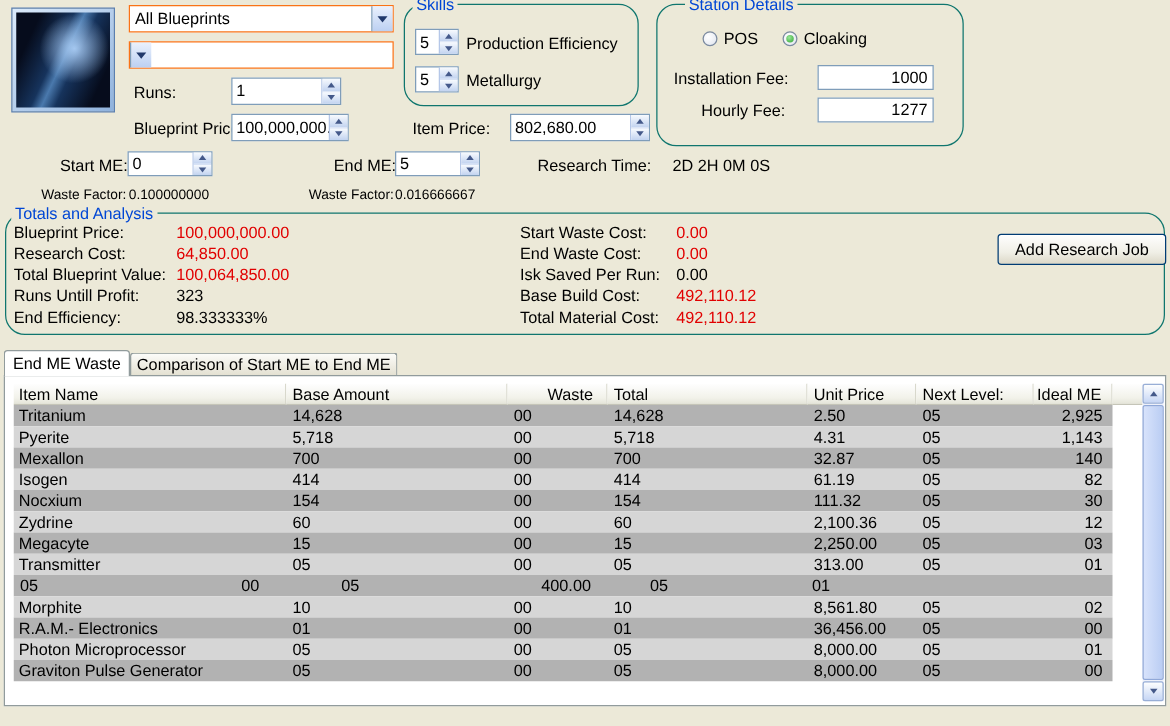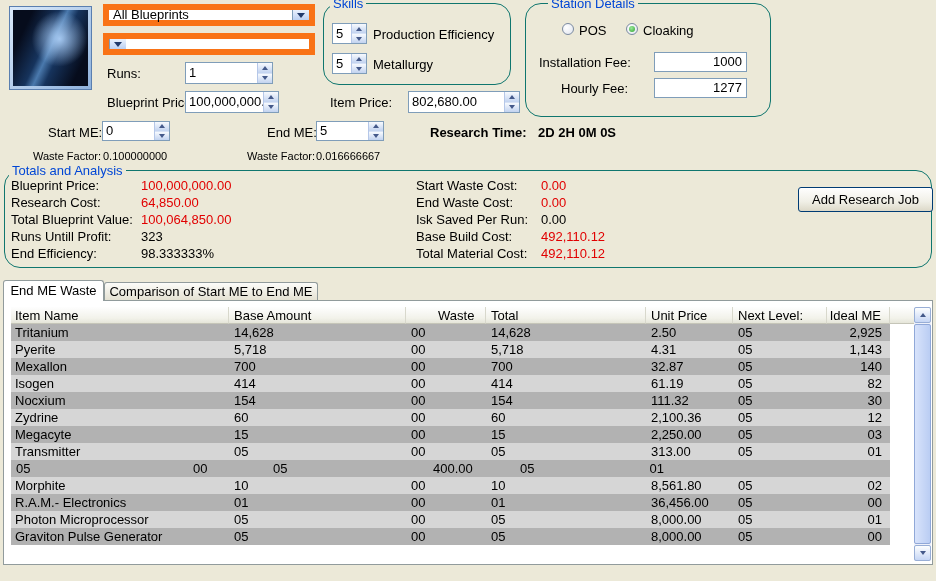--- a/index.html
+++ b/index.html
@@ -1,32 +1,32 @@
 <!DOCTYPE html>
 <html style="--bg: #ece9d8; --red: #e10000; --title-blue: #0046d5; --row-dark: #b2b2b2; --row-light: #d6d6d6;"><head>
 <meta charset="utf-8">
 <style>
   *{box-sizing:border-box;margin:0;padding:0}
   html,body{width:936px;height:581px}
   body{font-family:"Liberation Sans",sans-serif;font-size:13px;color:#000;background:var(--bg,#ece9d8);overflow:hidden}
   .app{position:relative;width:936px;height:581px;background:var(--bg,#ece9d8)}
   .lbl{position:absolute;white-space:nowrap;line-height:15px}
   .small{font-size:11px}
-  .bold{font-weight:bold}
+  .bold{font-weight:normal}
   .red{color:var(--red,#e10000)}
 
   
   .bp-icon{position:absolute;left:9px;top:6px;width:83px;height:84px;border:1px solid #5a7fb0;
     background:linear-gradient(135deg,#dcebfb,#8fb2dd);padding:3px}
   .bp-inner{width:100%;height:100%;
     background:radial-gradient(circle at 62% 38%,rgba(170,205,245,.95),rgba(20,40,80,0) 42%),
     linear-gradient(115deg,#060c1c 18%,#16335c 42%,#4a79ad 50%,#16335c 60%,#060c1c 85%)}
 
   
-  .combo{position:absolute;height:22px;background:#fff;border:6px solid #f97316;display:flex;align-items:center}
+  .combo{position:absolute;height:22px;background:#fff;border:1px solid #f97316;display:flex;align-items:center}
   .combo-text{flex:1;padding:0 4px;white-space:nowrap;overflow:hidden;line-height:20px}
   .combo-btn{width:17px;height:100%;display:flex;align-items:center;justify-content:center;
     background:linear-gradient(#eaf1fd,#bcd0f2);border-left:1px solid #7f9db9}
   .tri-dn-lg{width:0;height:0;border-left:4px solid transparent;border-right:4px solid transparent;border-top:5px solid #21396b}
 
   
   .spin{position:absolute;height:22px;background:#fff;border:1px solid #7f9db9;display:flex}
   .spin-text{flex:1;padding:0 3px;white-space:nowrap;overflow:hidden;line-height:19px}
   .spin-btns{width:15px;display:flex;flex-direction:column;border-left:1px solid #b5c7e8}
   .spin-b{flex:1;display:flex;align-items:center;justify-content:center;background:linear-gradient(#f7fafe,#c2d3f0);border-bottom:1px solid #d7e2f5}
@@ -35,21 +35,21 @@
   .tri-dn{width:0;height:0;border-left:3px solid transparent;border-right:3px solid transparent;border-top:4px solid #44598a}
 
   
   .input{position:absolute;height:20px;background:#fff;border:1px solid #7f9db9;padding:0 4px;text-align:right;line-height:18px}
 
   
   .group{position:absolute;border:1px solid #0f766e;border-radius:16px}
   .group-title{position:absolute;top:-8px;background:var(--bg,#ece9d8);padding:0 3px;color:var(--title-blue,#0046d5);white-space:nowrap;line-height:15px}
 
   
-  .radio-row{position:absolute;display:flex;align-items:flex-start;gap:5px}
+  .radio-row{position:absolute;display:flex;align-items:center;gap:5px}
   .radio{width:12px;height:12px;border-radius:50%;border:1px solid #7b8aa0;background:radial-gradient(circle at 35% 35%,#fff,#dfe4ee);position:relative;flex:0 0 auto}
   .radio.selected::after{content:"";position:absolute;left:2px;top:2px;width:6px;height:6px;border-radius:50%;
     background:radial-gradient(circle at 40% 35%,#9be89b,#2da32d)}
 
   
   .xp-btn{position:absolute;border:1px solid #003c74;border-radius:3px;text-align:center;line-height:23px;cursor:default;
     background:linear-gradient(#fefefe,#f0efe6 60%,#dcd8c8);box-shadow:inset 0 1px 0 rgba(255,255,255,.8)}
 
   
   .tab{position:absolute;text-align:center;white-space:nowrap;border:1px solid #919b9c;border-bottom:none;border-radius:3px 3px 0 0}

